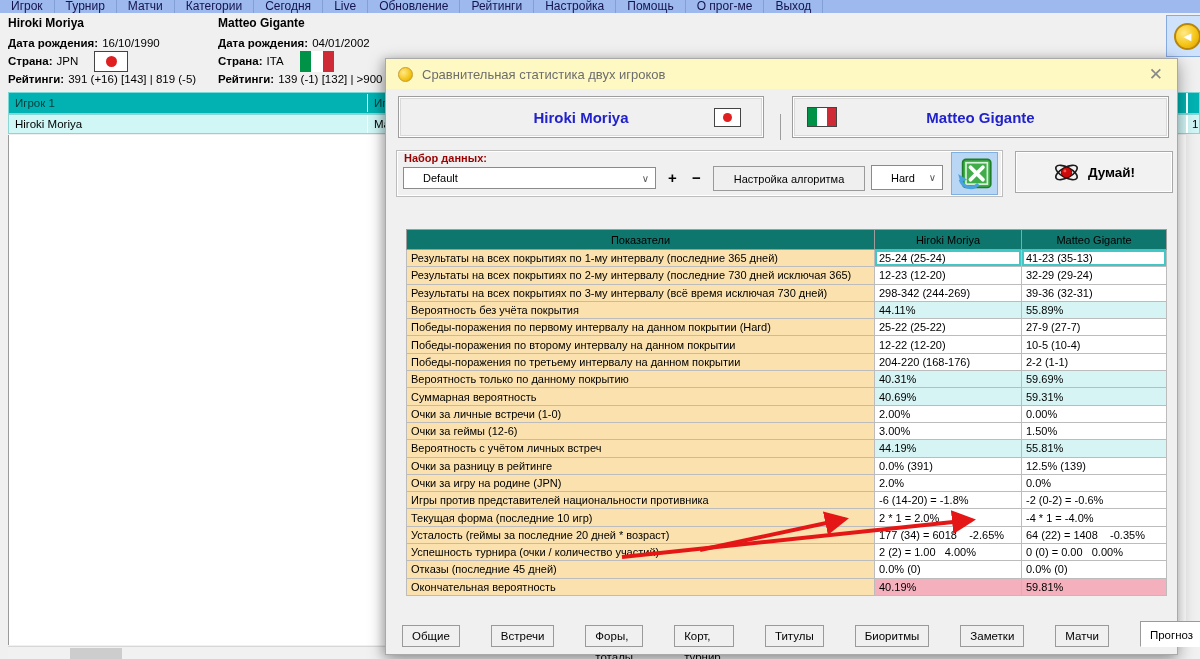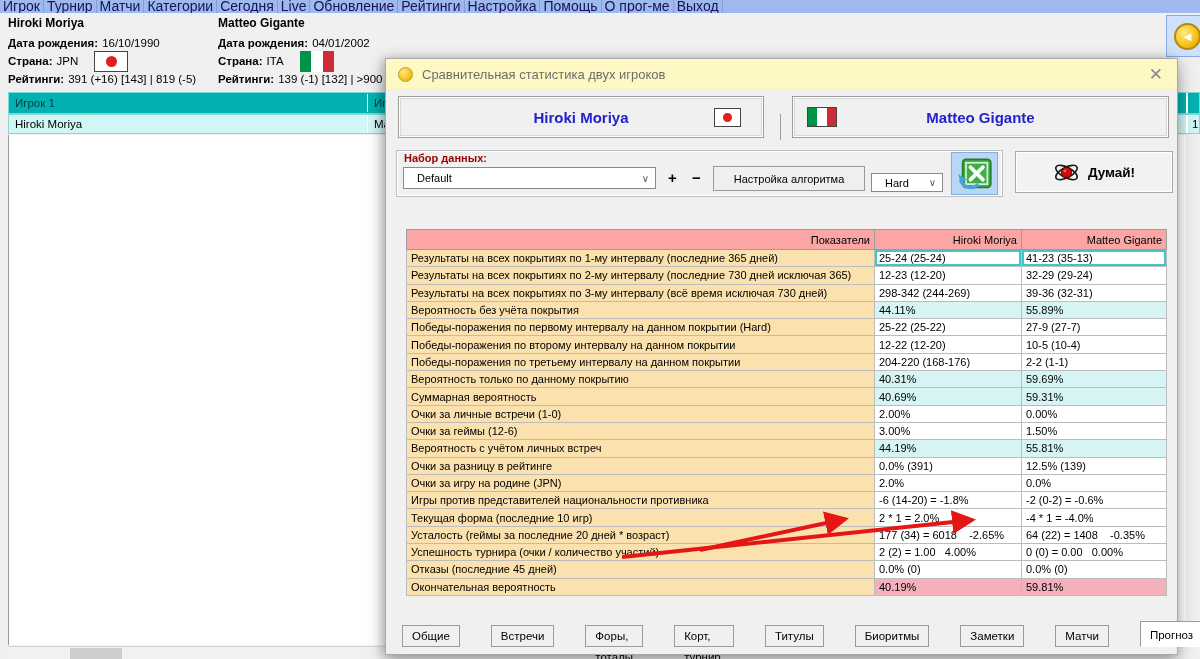--- a/index.html
+++ b/index.html
@@ -2,21 +2,21 @@
 <html><head>
 <meta charset="utf-8">
 <style>
   * { margin:0; padding:0; box-sizing:border-box; }
   html,body { width:1200px; height:659px; overflow:hidden; }
   body { font-family:"Liberation Sans","DejaVu Sans",sans-serif; background:#f0f0f0; position:relative; }
 
   
   .menubar { position:absolute; left:0; top:0; width:1200px; height:13px; background:#9eb9ed;
              display:flex; align-items:flex-end; overflow:hidden; }
-  .menubar .mitem { font-size:14px; color:#14144e; padding:0 3px; line-height:14px; white-space:nowrap;
+  .menubar .mitem { font-size:12px; color:#14144e; padding:0 11px; line-height:14px; white-space:nowrap;
                     border-right:1px solid #83a0d6; cursor:default; }
   .info-area { position:absolute; left:8px; top:16px; width:500px; height:76px; font-size:11.5px; color:#000; }
   .pcol { position:absolute; top:0; width:240px; }
   .pcol .iname { font-weight:bold; font-size:12px; height:18px; }
   .pcol .irow { height:18px; display:flex; align-items:center; gap:4px; white-space:nowrap; }
   .pcol .ilabel { font-weight:bold; }
   .flag { display:inline-block; border:1px solid #444; background:#fff; position:relative; }
   .flag-jp-lg { width:34px; height:21px; margin-left:12px; }
   .flag-jp-lg::after { content:""; position:absolute; left:50%; top:50%; width:11px; height:11px; margin:-5.5px 0 0 -5.5px; border-radius:50%; background:#e02020; }
   .flag-it-lg { width:34px; height:21px; margin-left:12px;
@@ -55,38 +55,38 @@
   .ph-left { left:12px; width:366px; }
   .ph-right { left:406px; width:377px; }
   .vsep { position:absolute; left:394px; top:55px; height:26px; width:1px; background:#9d9d9d; }
   .flag-jp-sm { position:absolute; right:22px; top:11px; width:27px; height:19px; }
   .flag-jp-sm::after { content:""; position:absolute; left:50%; top:50%; width:9px; height:9px; margin:-4.5px 0 0 -4.5px; border-radius:50%; background:#e02020; }
   .flag-it-sm { position:absolute; left:14px; top:10px; width:30px; height:20px; border:1px solid #444;
     background:linear-gradient(90deg,#009246 0 33.4%,#fff 33.4% 66.7%,#ce2b37 66.7% 100%); }
 
   .ds-frame { position:absolute; left:10px; top:91px; width:607px; height:47px; border:1px solid #bdbdbd; box-shadow:inset 0 0 0 1px #fff; }
   .ds-label { position:absolute; left:18px; top:93px; font-size:11px; font-weight:bold; color:#9a0000; }
-  .combo { position:absolute; background:#fff; border:1px solid #8a8a8a; font-size:11px; display:flex; align-items:center; padding-left:13px; color:#000; }
+  .combo { position:absolute; background:#fff; border:1px solid #8a8a8a; font-size:11px; display:flex; align-items:center; padding-left:19px; color:#000; }
   .combo .chev { margin-left:auto; margin-right:6px; color:#5a5a5a; font-size:10px; }
   .combo-default { left:17px; top:108px; width:253px; height:22px; }
-  .combo-hard { left:485px; top:114px; width:72px; height:19px; }
+  .combo-hard { left:485px; top:106px; width:72px; height:25px; }
   .pm { position:absolute; top:110px; font-size:15px; font-weight:bold; color:#000; cursor:default; }
   .pm-plus { left:282px; } .pm-minus { left:306px; }
   .btn { position:absolute; background:#efefef; border:1px solid #9a9a9a; font-size:11px; display:flex; align-items:center; justify-content:center; }
   .btn-algo { left:327px; top:107px; width:152px; height:25px; }
   .xls-btn { position:absolute; left:565px; top:93px; width:47px; height:43px; background:#b9d6f4; border:1px solid #7fb0e0;
              display:flex; align-items:center; justify-content:center; }
   .think-btn { position:absolute; left:629px; top:92px; width:158px; height:42px; background:#f2f2f2; border:1px solid #a8a8a8;
                box-shadow:inset 0 0 0 1px #fff; display:flex; align-items:center; justify-content:center; gap:8px; }
   .think-btn .tlabel { font-weight:bold; font-size:13.5px; }
 
   table.stats { position:absolute; left:20px; top:170px; width:760px; border-collapse:collapse; table-layout:fixed;
                 font-size:11px; background:#fff; }
   table.stats col.c0 { width:468px; } table.stats col.c1 { width:147px; } table.stats col.c2 { width:145px; }
-  table.stats th { background:#fca5a5; border:1px solid #9d9d9d; font-weight:normal; text-align:right; padding:2px 4px; height:20px; }
+  table.stats th { background:#0f766e; border:1px solid #9d9d9d; font-weight:normal; text-align:center; padding:2px 4px; height:20px; }
   table.stats td { border:1px solid #bcbcbc; padding:0 4px; height:17.3px; white-space:pre; overflow:hidden; line-height:16px; }
   table.stats td.label { background:#fbe1ad; }
   tr.row-prob td { background:#d6f4f4; }
   tr.row-final td { background:#f4b1bd; }
   tr.selected td.v1, tr.selected td.v2 { box-shadow:inset 0 0 0 2px #43c6c6; }
 
   .arrows { position:absolute; left:0; top:0; width:1200px; height:659px; pointer-events:none; z-index:30; }
 
   .tabbar { position:absolute; left:16px; top:562px; height:26px; display:flex; align-items:flex-end;gap:30px; }
   .tab { font-size:11.5px; background:#f0f0f0; border:1px solid #9a9a9a; border-bottom:1px solid #9a9a9a;

